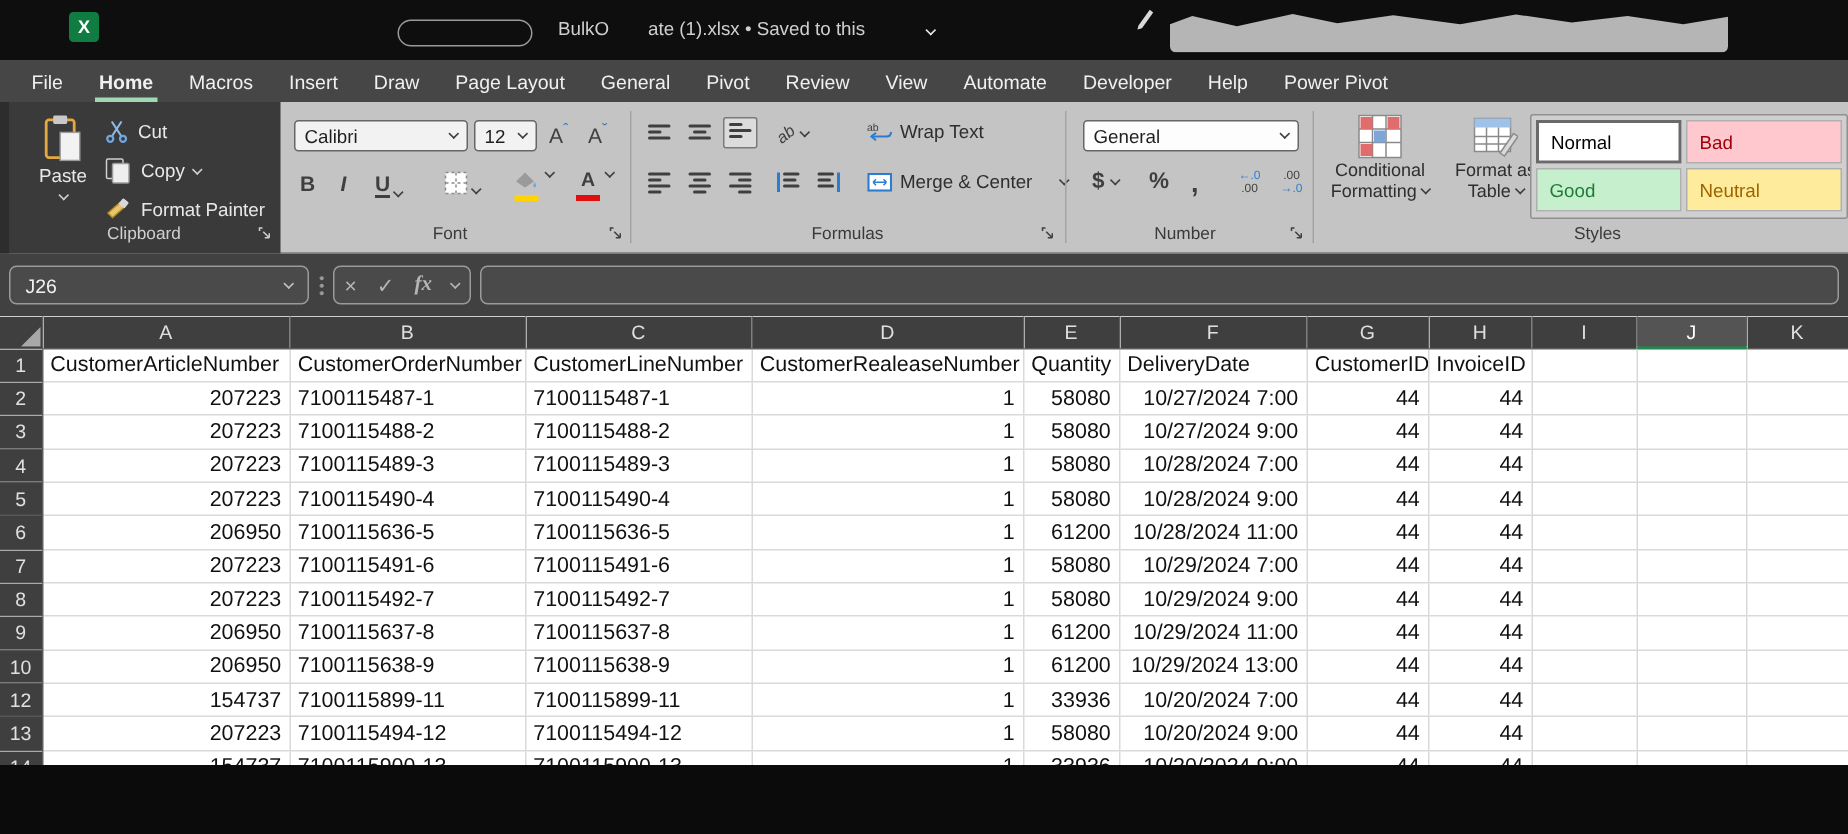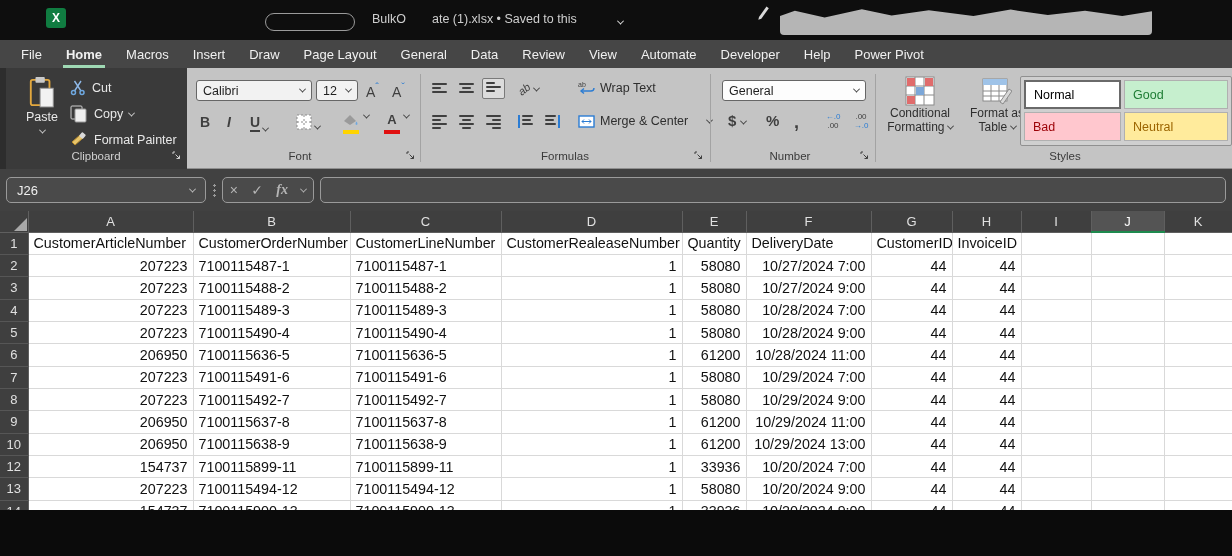--- a/index.html
+++ b/index.html
@@ -125,21 +125,21 @@
 
   <div class="menubar">
     <div class="tabs">
         <span class="tab">File</span>
         <span class="tab act">Home</span>
         <span class="tab">Macros</span>
         <span class="tab">Insert</span>
         <span class="tab">Draw</span>
         <span class="tab">Page Layout</span>
         <span class="tab">General</span>
-        <span class="tab">Data</span>
+        <span class="tab">Pivot</span>
         <span class="tab">Review</span>
         <span class="tab">View</span>
         <span class="tab">Automate</span>
         <span class="tab">Developer</span>
         <span class="tab">Help</span>
         <span class="tab">Power Pivot</span>
       </div>
   </div>
 
   <div class="ribbon">
@@ -316,22 +316,22 @@
         <rect x="1" y="3" width="24" height="22" fill="#fff" stroke="#8a8a8a"></rect>
         <rect x="1" y="3" width="24" height="6" fill="#9fc3e8"></rect>
         <path d="M1 15 H25 M1 20 H25 M9 9 V25 M17 9 V25" stroke="#8a8a8a"></path>
         <path d="M18 26 L27 13 l3 2 -9 13 z" fill="#d9d9d9" stroke="#8a8a8a"></path>
       </svg>
       <span>Format as</span>
       <span><span>Table</span> <i class="cv" style="color:#3f3f3f"></i></span>
     </div>
     <div class="gal">
         <div class="chip sel" style="background: rgb(255, 255, 255); color: rgb(0, 0, 0);">Normal</div>
+        <div class="chip" style="background: rgb(255, 199, 206); color: rgb(156, 0, 6);">Bad</div>
         <div class="chip" style="background: rgb(198, 239, 206); color: rgb(30, 124, 52);">Good</div>
-        <div class="chip" style="background: rgb(255, 199, 206); color: rgb(156, 0, 6);">Bad</div>
         <div class="chip" style="background: rgb(255, 235, 156); color: rgb(156, 101, 0);">Neutral</div>
       </div>
     <div class="glabel" style="left:1010px;width:110px">Styles</div>
   </div>
 
   <div class="fbar">
     <div class="namebox">
       <span>J26</span>
         <i class="cv"></i>
     </div>

